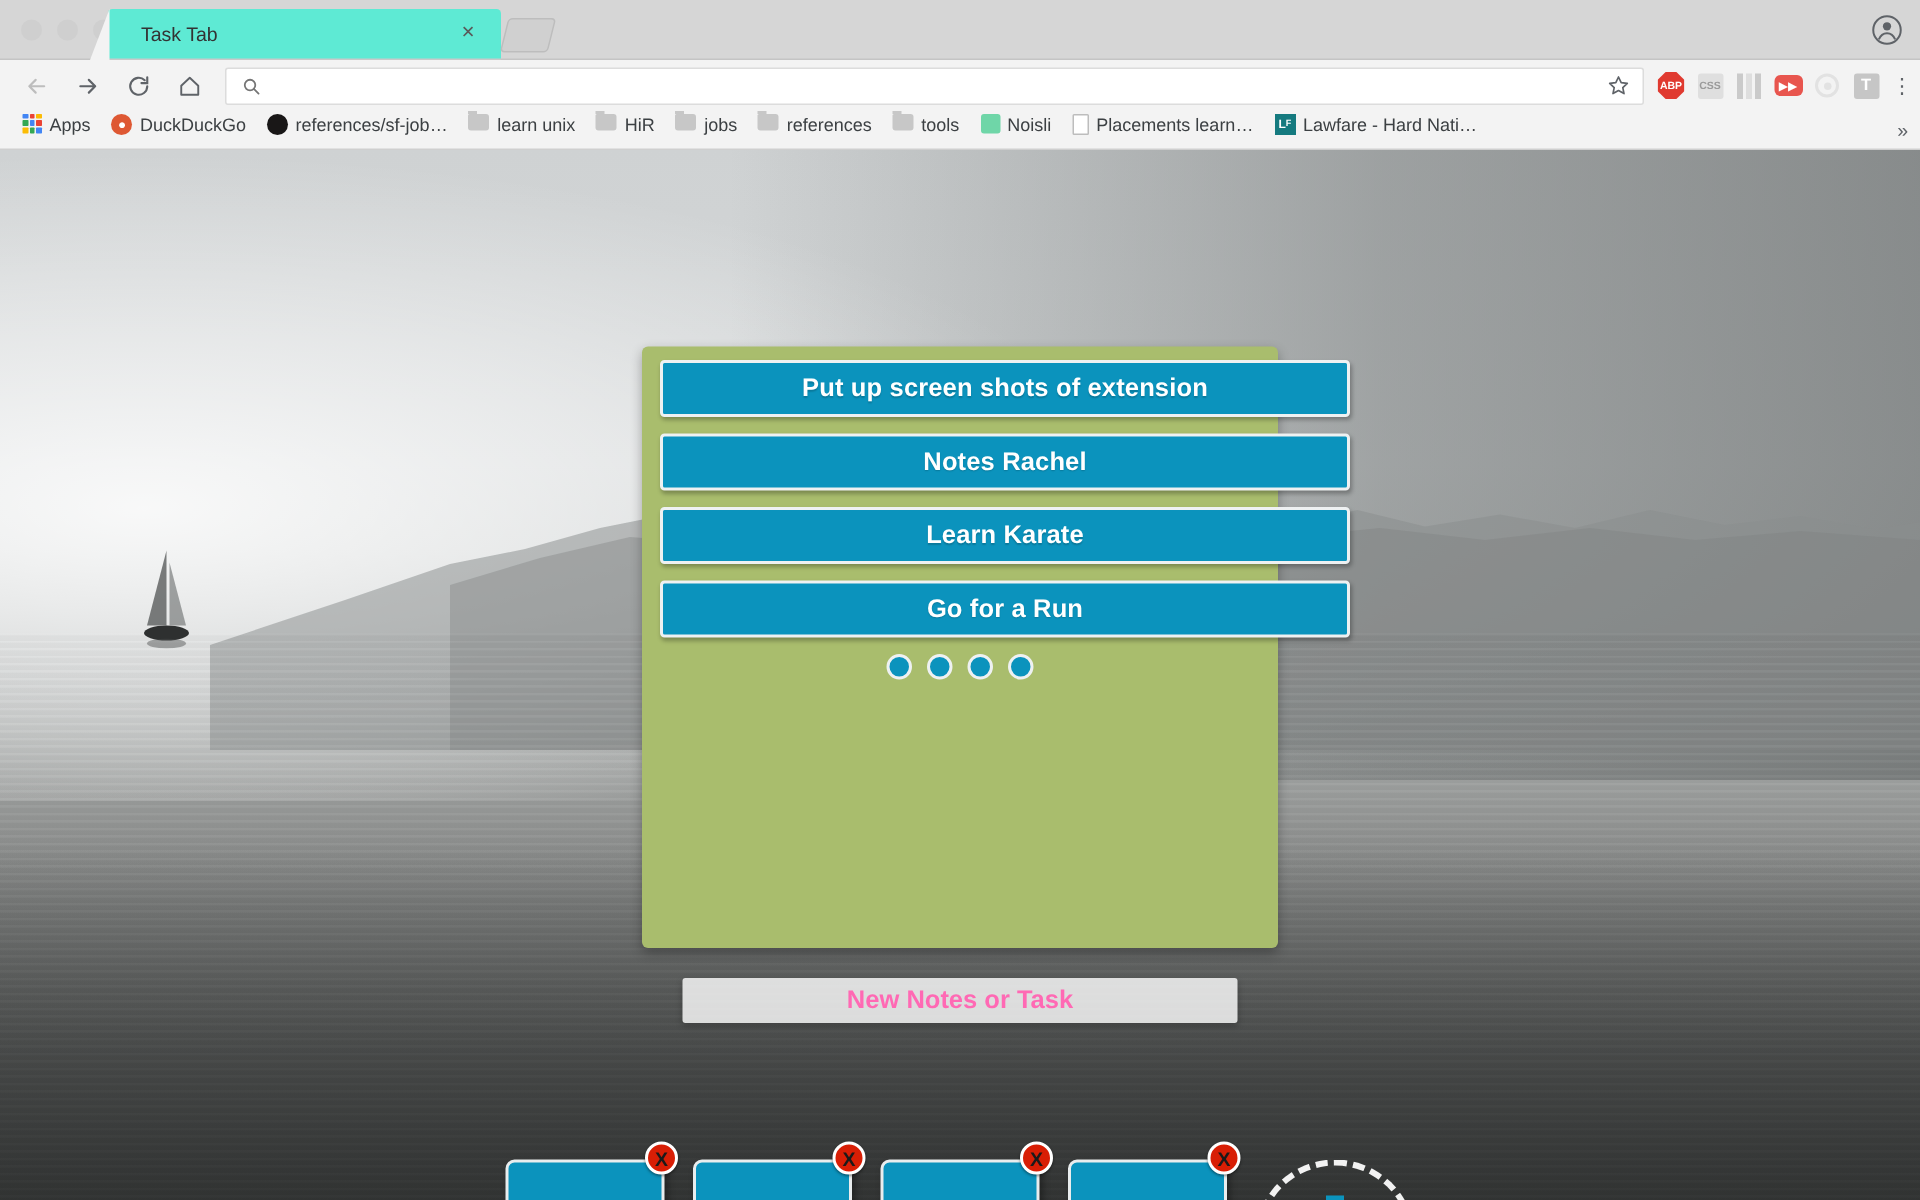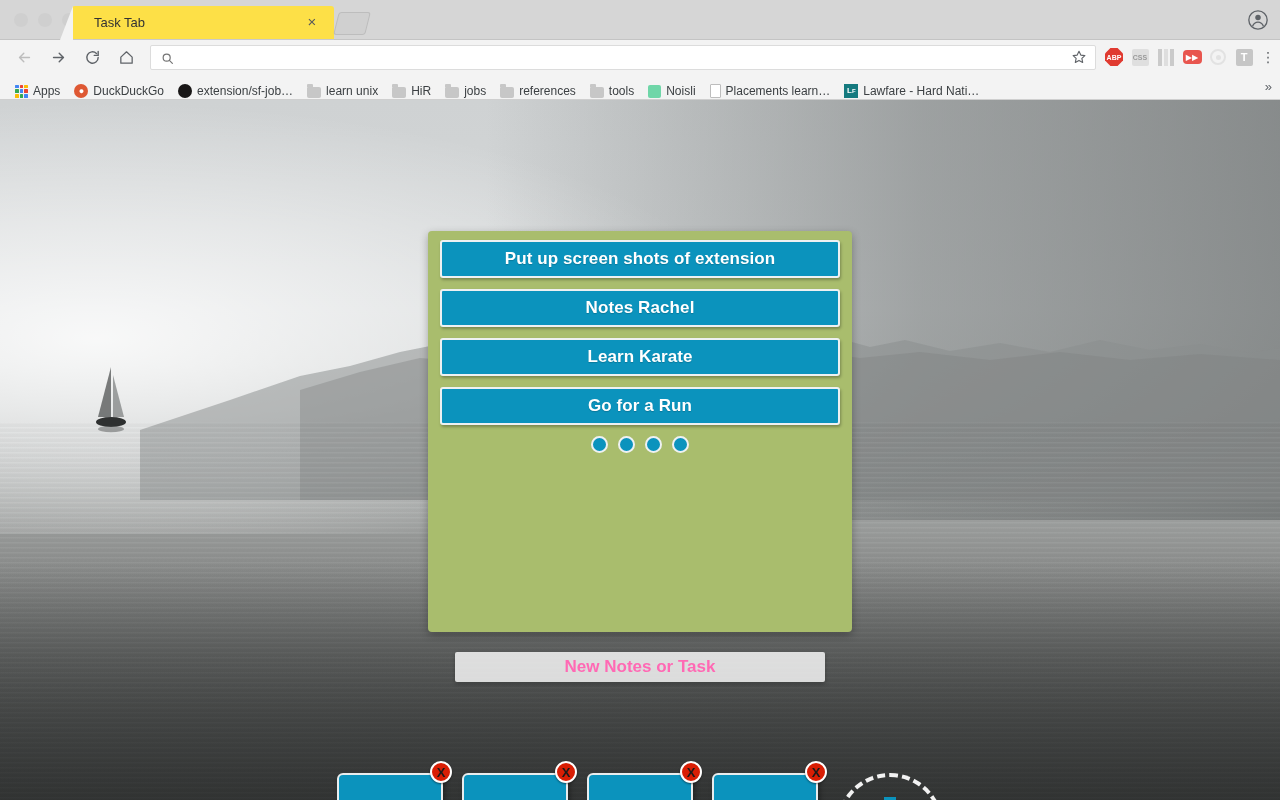--- a/index.html
+++ b/index.html
@@ -20,21 +20,21 @@
   }
   .win-controls {
     position: absolute; left: 14px; top: 13px;
     display: flex; gap: 10px;
   }
   .win-dot { width: 14px; height: 14px; border-radius: 50%; background: #cfcfcf; }
 
   .tab {
     position: absolute; left: 72px; top: 6px;
     width: 262px; height: 34px;
-    background: #fde047;
+    background: #5eead4;
     border-top-left-radius: 3px; border-top-right-radius: 3px;
     box-shadow: 0 -1px 0 #c9c9c9 inset;
   }
   .tab::before {
     content: ""; position: absolute; left: -12px; bottom: 0;
     width: 0; height: 0;
     border-bottom: 34px solid #f3f3f3;
     border-left: 13px solid transparent;
   }
   .tab-title {
@@ -128,21 +128,21 @@
 
   .bookmarks {
     height: 26px; background: #f3f3f3;
     border-bottom: 1px solid #cfcfcf;
     display: flex; align-items: center;
     padding: 0 8px;
     position: relative;
     overflow: hidden;
   }
   .bm {
-    display: flex; align-items: flex-end; gap: 5px;
+    display: flex; align-items: flex-start; gap: 5px;
     padding: 0 7px; height: 22px;
     font-size: 12px; color: #3c4043;
     white-space: nowrap;
   }
   .bm-label { font-size: 12px; }
   .ico-apps { width: 13px; height: 13px; display:grid; grid-template-columns: repeat(3,1fr); gap:1px; }
   .ico-apps i { display:block; background:#5f6368; border-radius:0.5px; }
   .ico-apps i:nth-child(1){background:#4285f4}
   .ico-apps i:nth-child(2){background:#ea4335}
   .ico-apps i:nth-child(3){background:#fbbc05}
@@ -222,21 +222,21 @@
   
   .task-panel {
     position: absolute; left: 428px; top: 131px;
     width: 424px; height: 401px;
     background: #a9bd6d;
     border-radius: 4px;
     box-shadow: 0 3px 8px rgba(0,0,0,0.30);
     padding: 9px 12px;
   }
   .task-item {
-    display: block; width: 400px; height: 38px;
+    display: block; width: 460px; height: 38px;
     background: #0b93bd;
     border: 2px solid #eef1f2;
     border-radius: 3px;
     margin-bottom: 11px;
     color: #ffffff;
     font-size: 17px; font-weight: bold;
     line-height: 34px; text-align: center;
     letter-spacing: 0.1px;
     box-shadow: 1px 2px 3px rgba(0,0,0,0.28);
     text-shadow: 0 1px 1px rgba(0,0,0,0.18);
@@ -420,21 +420,21 @@
           <i></i>
         </span>
       <span class="bm-label">Apps</span>
     </div>
     <div class="bm">
       <span class="ico-ddg">●</span>
       <span class="bm-label">DuckDuckGo</span>
     </div>
     <div class="bm">
       <span class="ico-gh"></span>
-      <span class="bm-label">extension/sf-job…</span>
+      <span class="bm-label">references/sf-job…</span>
     </div>
     <div class="bm">
       <span class="ico-folder"></span>
       <span class="bm-label">learn unix</span>
     </div>
     <div class="bm">
       <span class="ico-folder"></span>
       <span class="bm-label">HiR</span>
     </div>
     <div class="bm">

